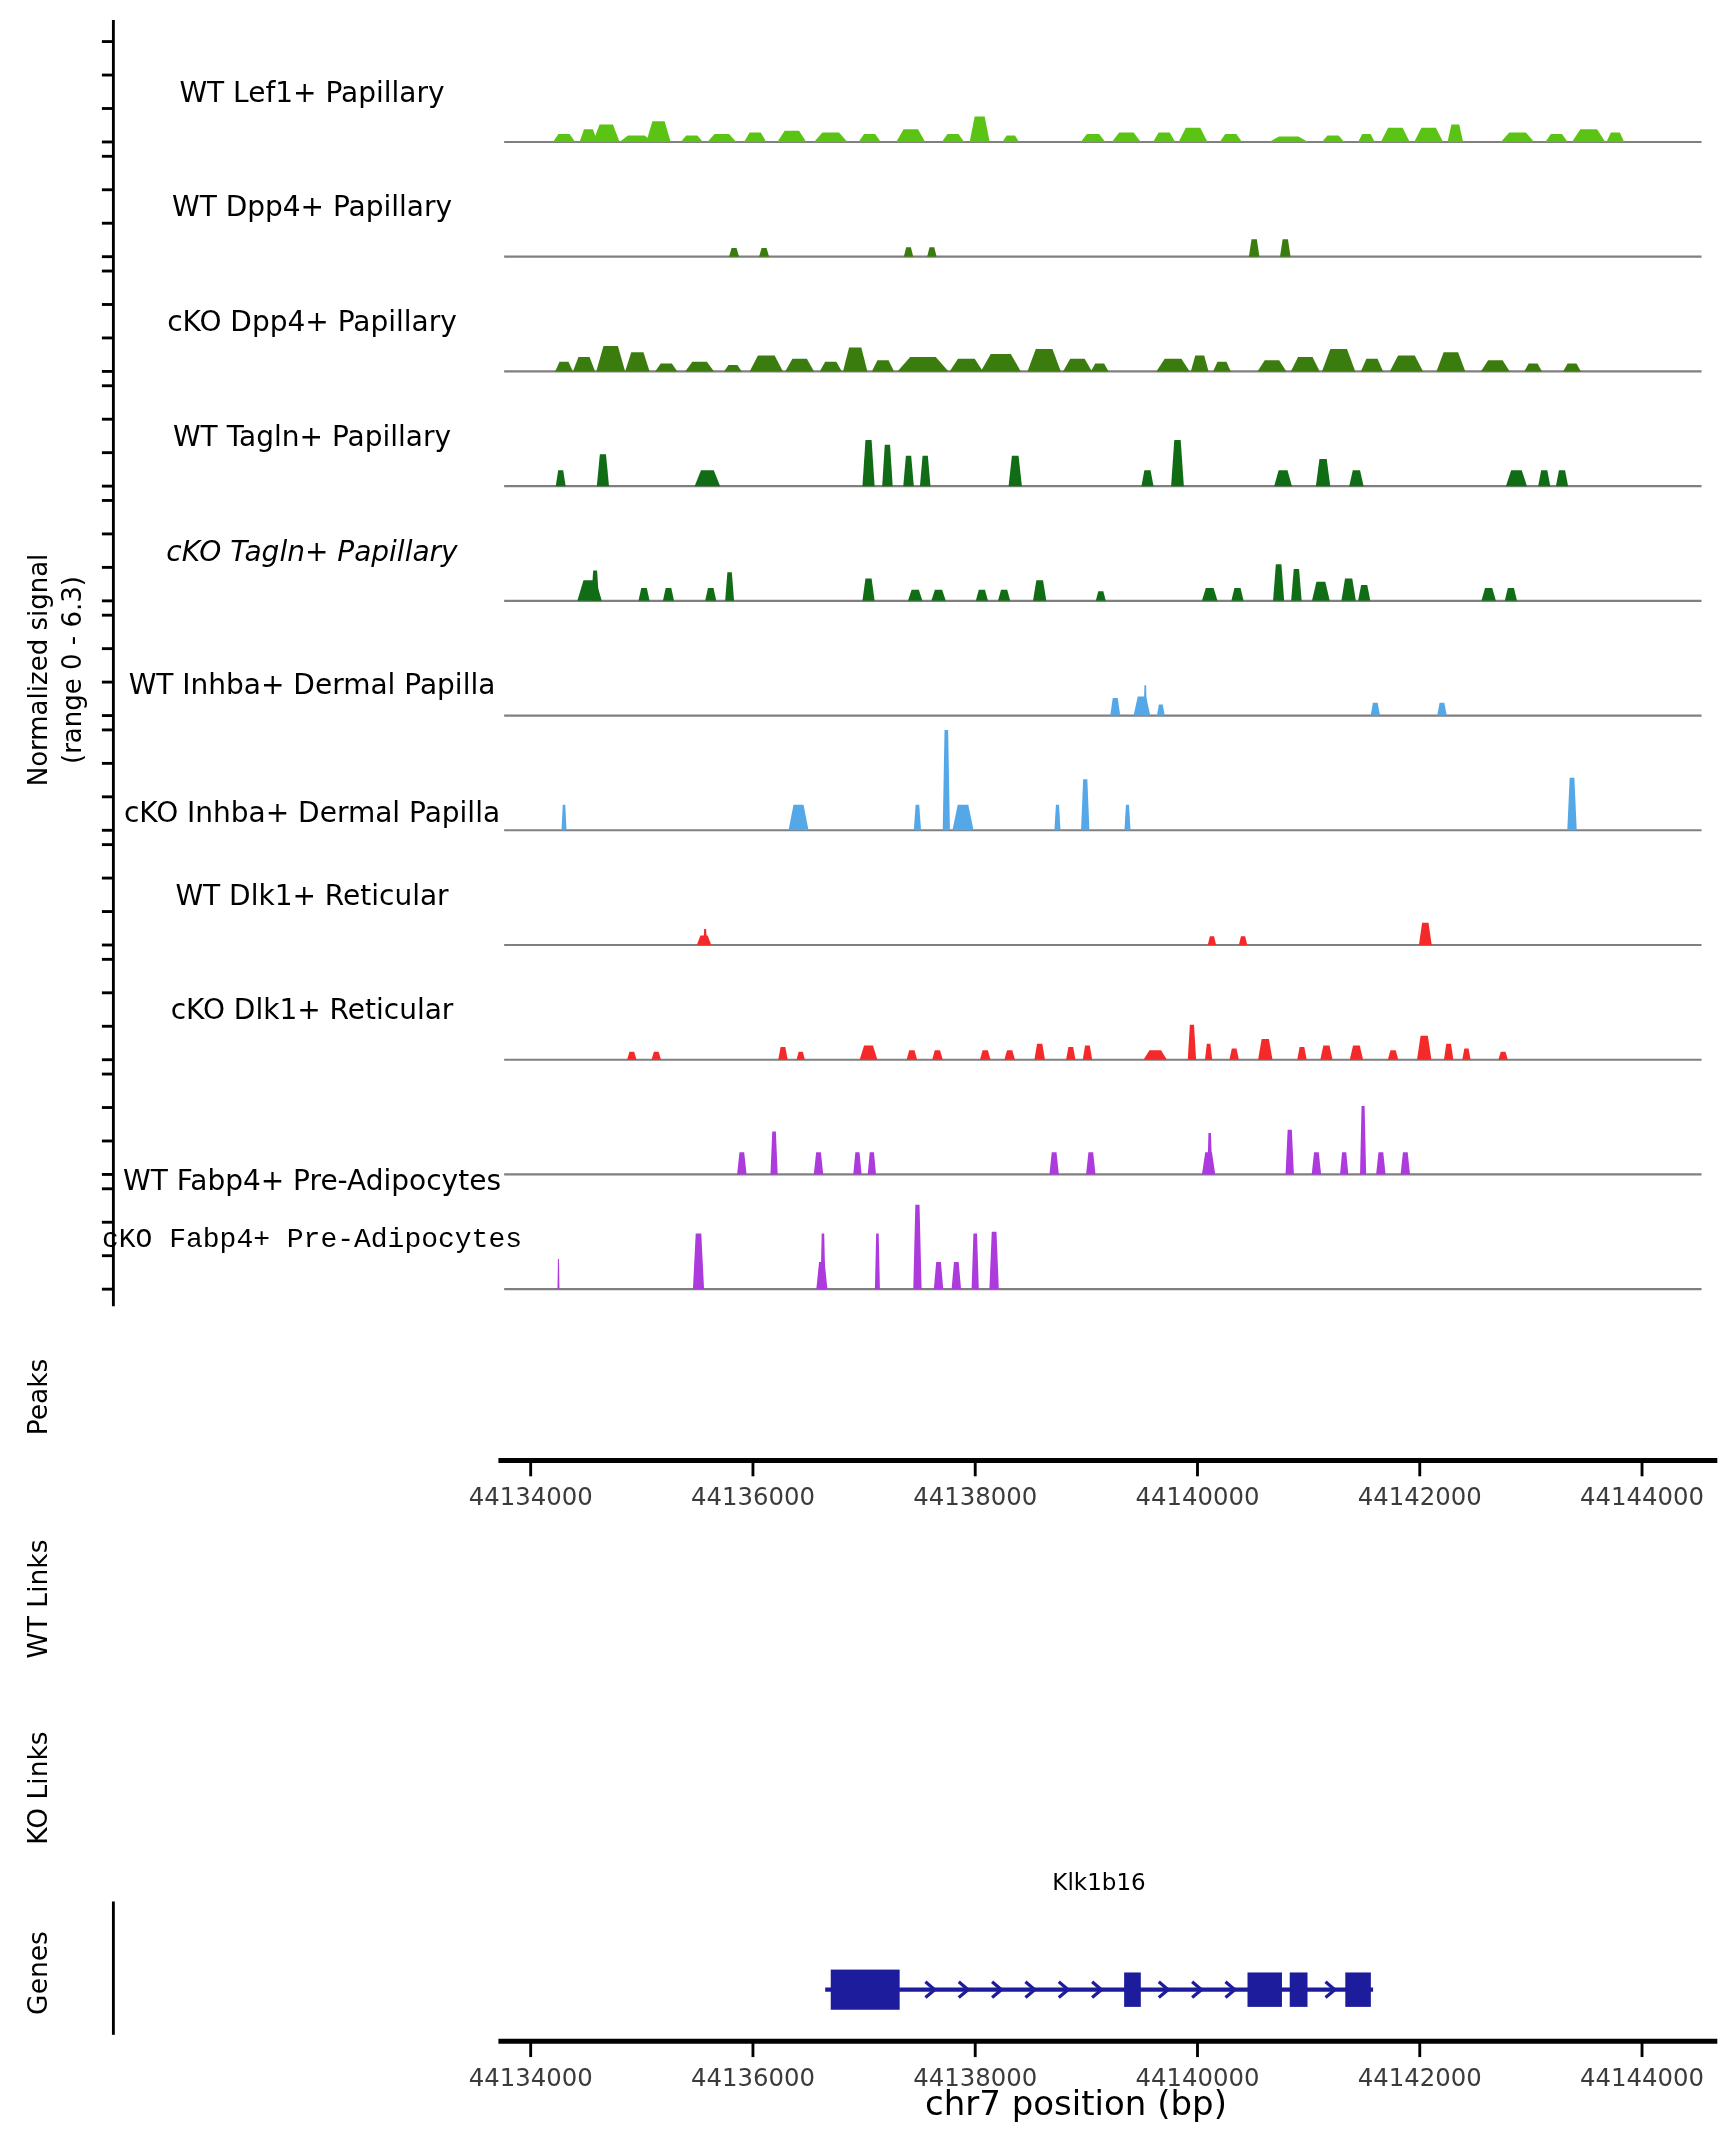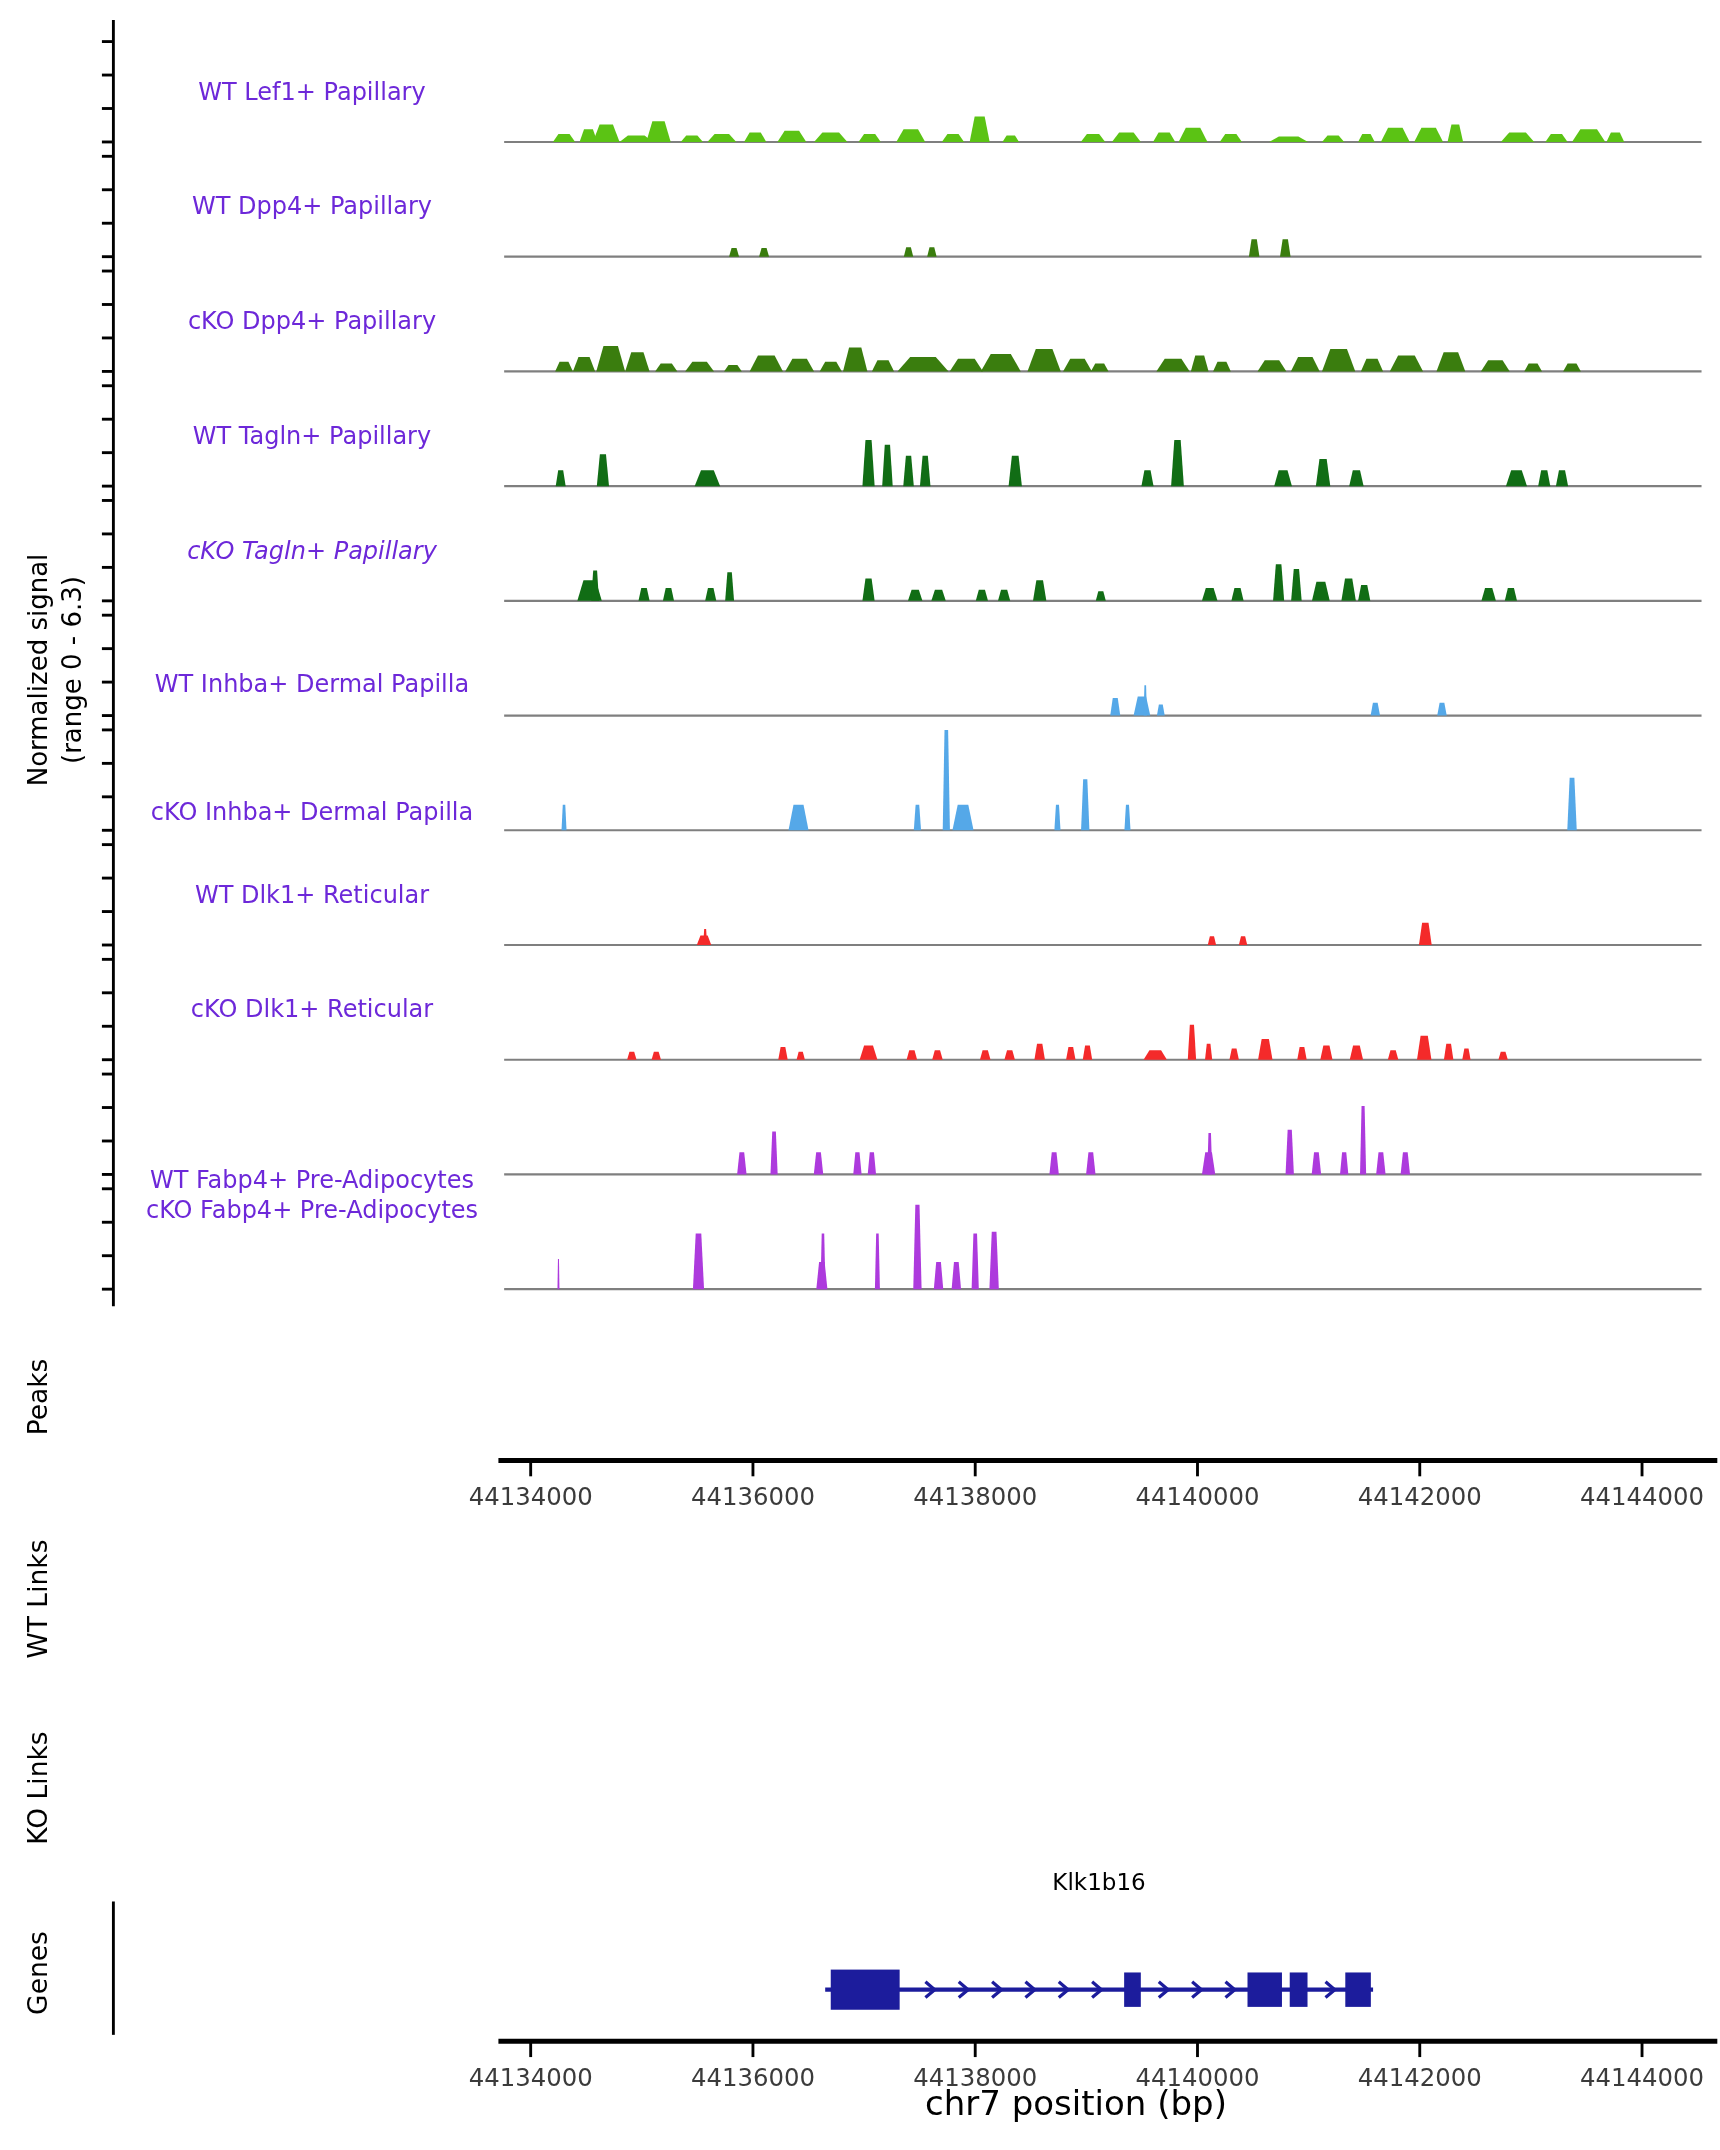--- a/index.html
+++ b/index.html
@@ -1,19 +1,19 @@
 <!DOCTYPE html>
 <html style="font-size:11.5px"><head>
 <meta charset="utf-8">
 <style>
   html,body{margin:0;padding:0;background:#fff;}
   body{width:1721px;height:2151px;position:relative;font-family:"DejaVu Sans",sans-serif;color:#000;}
   #plot{position:absolute;left:0;top:0;}
   .tracklab{position:absolute;left:312px;transform:translate(-50%,-50%);
-    font-size:24px;white-space:nowrap;color:#6d28d9;}
+    font-size:28px;white-space:nowrap;color:#000000;}
   .ylab{position:absolute;left:56px;top:670px;transform:translate(-50%,-50%) rotate(-90deg);
     font-size:26px;text-align:center;line-height:1.3;white-space:nowrap;}
   .sidelab{position:absolute;left:37px;transform:translate(-50%,-50%) rotate(-90deg);
     font-size:26.5px;white-space:nowrap;}
   .genelab{position:absolute;left:1099px;top:1882px;transform:translate(-50%,-50%);
     font-size:23px;white-space:nowrap;}
   .xlab{position:absolute;left:1076px;top:2103px;transform:translate(-50%,-50%);
     font-size:34px;white-space:nowrap;}
 </style>
 </head>
@@ -312,14 +312,14 @@
 <div class="tracklab" style="top: 92px;">WT Lef1+ Papillary</div>
 <div class="tracklab" style="top: 206px;">WT Dpp4+ Papillary</div>
 <div class="tracklab" style="top: 321px;">cKO Dpp4+ Papillary</div>
 <div class="tracklab" style="top: 436px;">WT Tagln+ Papillary</div>
 <div class="tracklab" style="top: 551px; font-style: italic;">cKO Tagln+ Papillary</div>
 <div class="tracklab" style="top: 684px;">WT Inhba+ Dermal Papilla</div>
 <div class="tracklab" style="top: 812px;">cKO Inhba+ Dermal Papilla</div>
 <div class="tracklab" style="top: 895px;">WT Dlk1+ Reticular</div>
 <div class="tracklab" style="top: 1009px;">cKO Dlk1+ Reticular</div>
 <div class="tracklab" style="top: 1180px;">WT Fabp4+ Pre-Adipocytes</div>
-<div class="tracklab" style="top: 1210px;">cKO Fabp4+ Pre-Adipocytes</div>
+<div class="tracklab" style="top: 1239px; font-family: Liberation Mono, monospace;">cKO Fabp4+ Pre-Adipocytes</div>
 
 
 </body></html>

